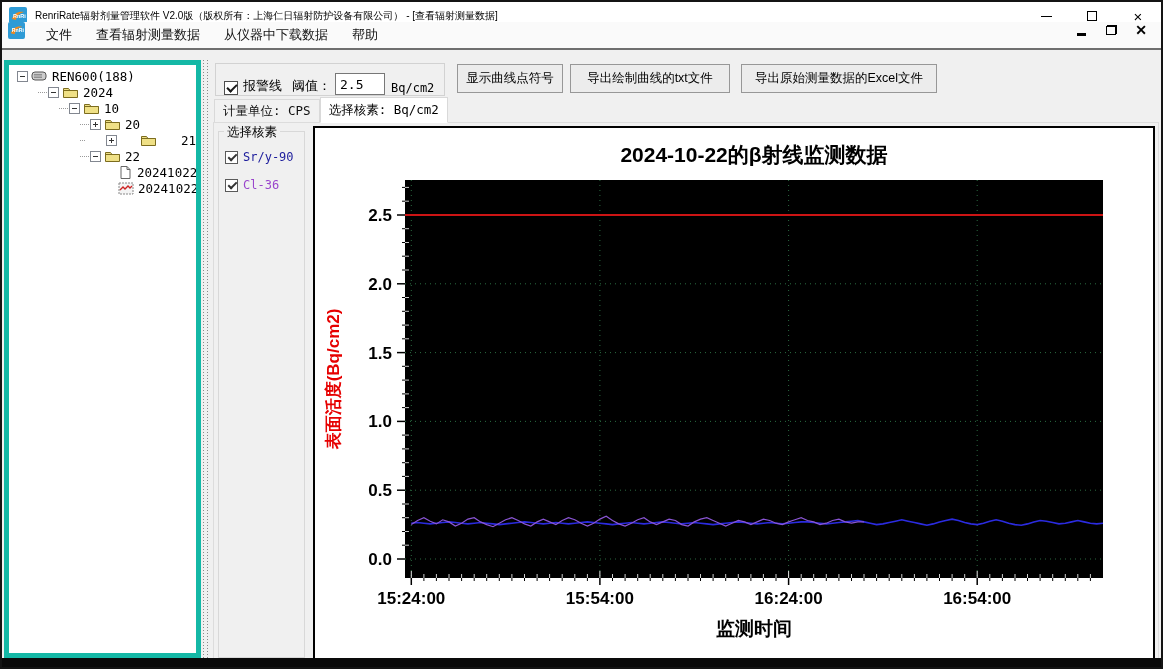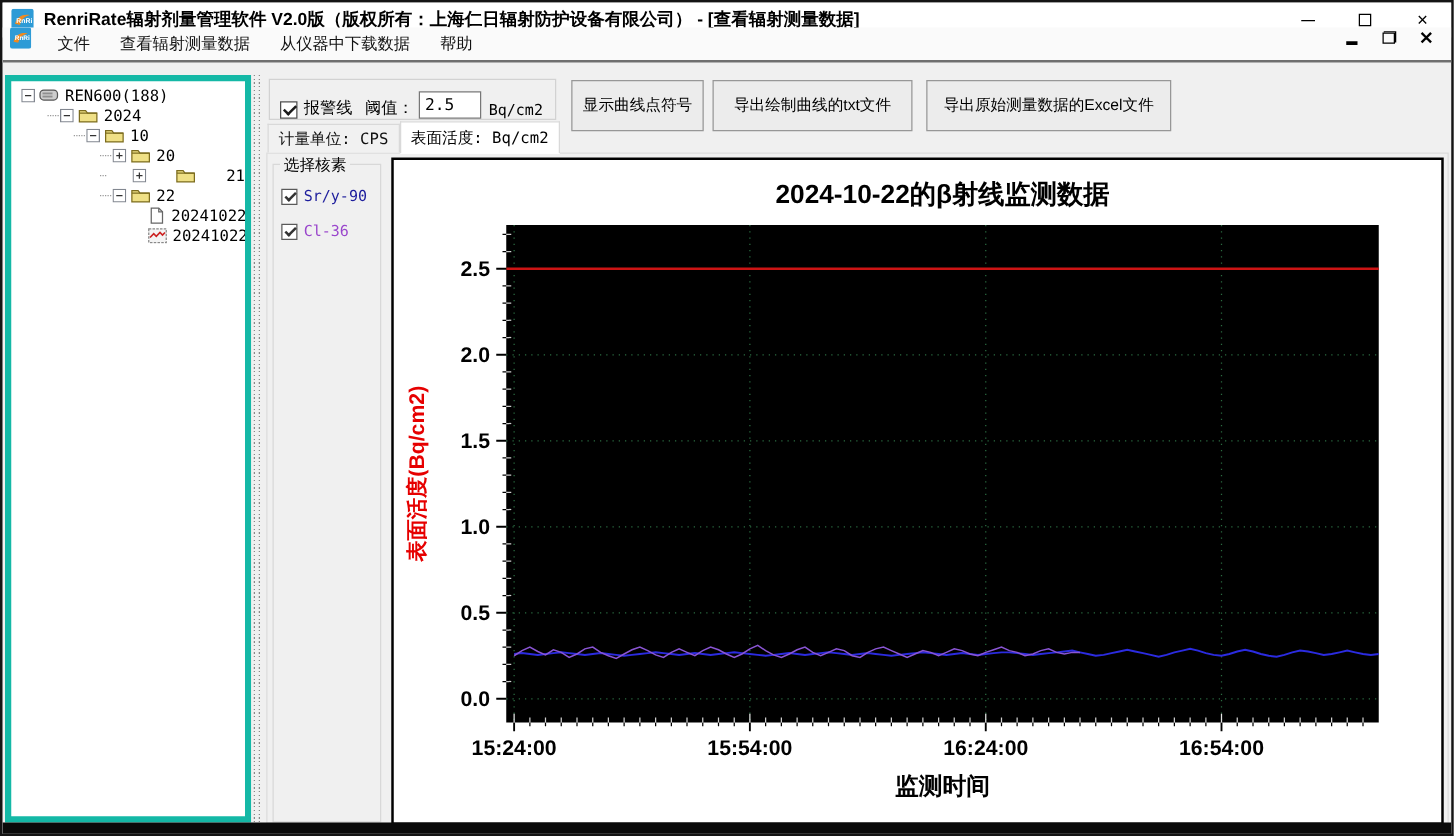--- a/index.html
+++ b/index.html
@@ -5,21 +5,21 @@
   * { box-sizing: border-box; margin: 0; padding: 0; }
   html,body { width:1163px; height:669px; }
   body { font-family:"Liberation Sans", sans-serif; background:#333; }
   .window { position:relative; width:1163px; height:669px; background:#f0f0f0;
             border:2px solid #141414; overflow:hidden; }
 
   
   .titlebar { position:absolute; left:0; top:0; right:0; height:28px; background:#ffffff;
               display:flex; align-items:center; }
   .app-ico { width:18px; height:18px; margin:0 8px 0 7px; flex:0 0 auto; }
-  .title-text { font-size:14px; color:#000; white-space:nowrap;font-weight:bold; }
+  .title-text { font-size:10px; color:#000; white-space:nowrap; }
   .win-controls { margin-left:auto; display:flex; height:100%; }
   .win-btn { width:46px; height:100%; display:flex; align-items:center; justify-content:center; cursor:default; }
   .glyph-min { width:11px; height:0; border-top:1px solid #000; display:block; }
   .glyph-max { width:10px; height:10px; border:1px solid #000; display:block; }
   .glyph-close { font-size:15px; color:#000; line-height:1; }
 
   
   .menubar { position:absolute; left:0; top:20px; right:0; height:28px; background:#fafafa;
              border-bottom:2px solid #6f6f6f; display:flex; align-items:flex-start; }
   .menu-ico { width:17px; height:17px; margin:0 9px 0 6px; flex:0 0 auto; }
@@ -49,21 +49,21 @@
   .alarm-group { position:absolute; left:213px; top:61px; width:230px; height:33px;
                  border:1px solid #d2d2d2; display:flex; align-items:flex-end; padding-left:8px; }
   .chk { width:14px; height:14px; background:#fff; border:1px solid #4d4d4d; position:relative; flex:0 0 auto; }
   .chk.checked::after { content:""; position:absolute; left:2px; top:2px; width:8px; height:4px;
                         border-left:2px solid #1a1a1a; border-bottom:2px solid #1a1a1a; transform:rotate(-45deg); }
   .alarm-label { font-size:13px; color:#000; margin:0 10px 0 5px; }
   .thr-label { font-size:13px; color:#000; }
   .thr-input { width:50px; height:22px; border:1px solid #777; background:#fff; margin-left:4px;
                font-family:"DejaVu Sans Mono",monospace; font-size:13px; padding:0 0 0 4px; }
   .thr-unit { font-family:"DejaVu Sans Mono",monospace; font-size:12px; color:#000; margin-left:6px; }
-  .tb-btn { position:absolute; height:41px; background:#ececec; border:1px solid #979797;
+  .tb-btn { position:absolute; height:29px; background:#ececec; border:1px solid #979797;
             font-size:12.5px; color:#000; display:flex; align-items:center; justify-content:center;
             font-family:"Liberation Sans",sans-serif; cursor:default; }
   #btn-symbols { left:455px; top:62px; width:106px; }
   #btn-txt     { left:568px; top:62px; width:160px; }
   #btn-excel   { left:739px; top:62px; width:196px; }
 
   
   .tabs { position:absolute; left:212px; top:95px; display:flex; align-items:flex-end; z-index:3; }
   .tab { font-size:12.5px; padding:0 8px; display:flex; align-items:center; white-space:nowrap;
          font-family:"DejaVu Sans Mono",monospace; }
@@ -269,21 +269,21 @@
     <input class="thr-input" value="2.5" style="">
     <span class="thr-unit">Bq/cm2</span>
   </div>
   <button class="tb-btn" id="btn-symbols">显示曲线点符号</button>
   <button class="tb-btn" id="btn-excel">导出原始测量数据的Excel文件</button>
   <button class="tb-btn" id="btn-txt">导出绘制曲线的txt文件</button>
 
   <div class="tab-content"></div>
   <div class="tabs">
     <div class="tab inactive">计量单位: CPS</div>
-    <div class="tab active">表面活度: Bq/cm2</div>
+    <div class="tab active">选择核素: Bq/cm2</div>
   </div>
 
   <div class="nuclide-box">
     <span class="nuclide-title">选择核素</span>
     <div class="nuc-row">
       <span class="chk-sm checked"></span>
       <span class="nuc-label" id="nuc0" style="color: rgb(28, 28, 156);">Sr/y-90</span>
     </div>
     <div class="nuc-row">
       <span class="chk-sm checked"></span>

